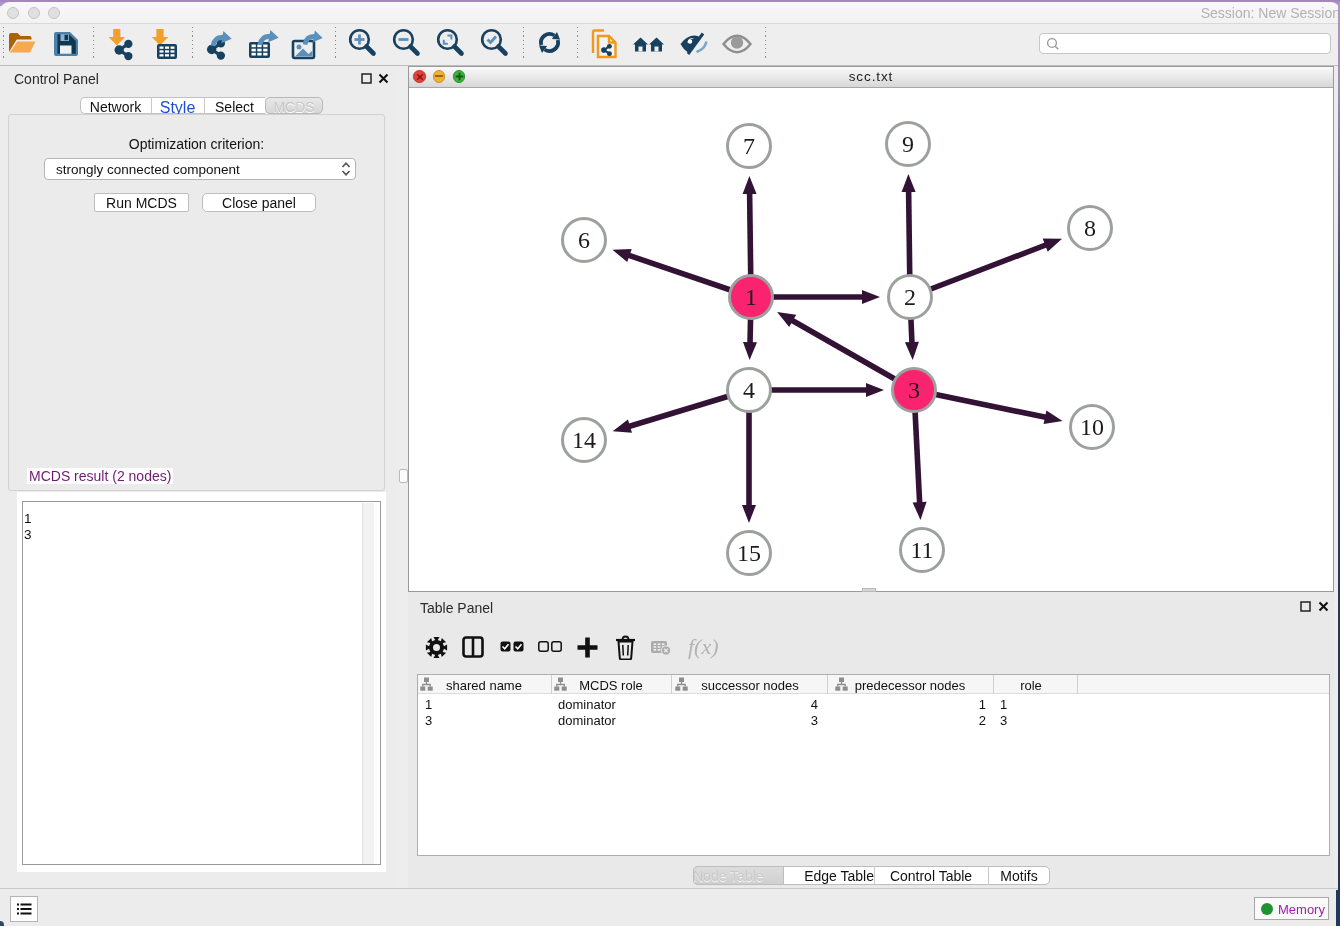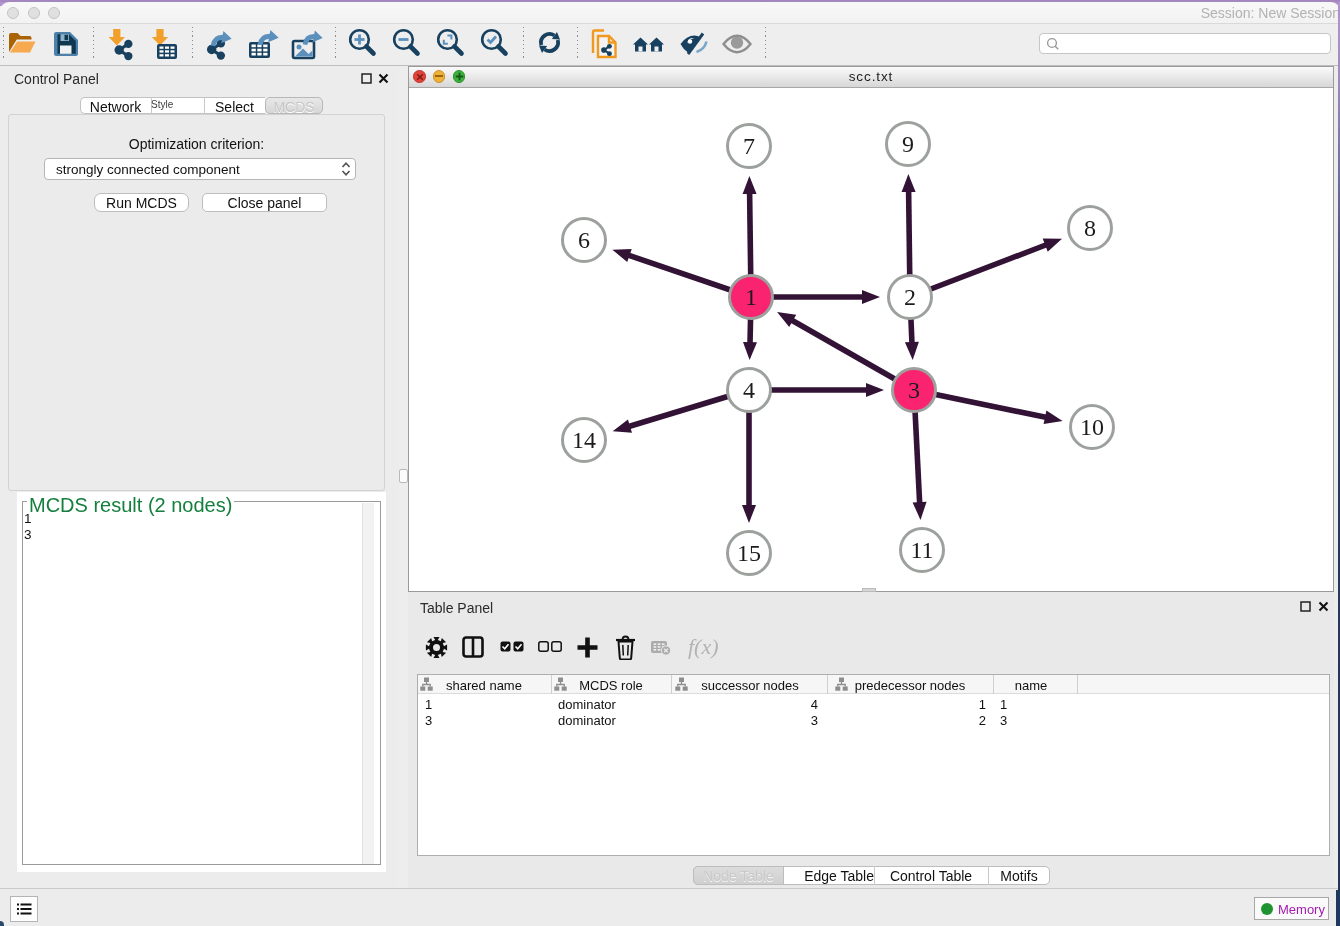--- a/index.html
+++ b/index.html
@@ -149,37 +149,37 @@
   </svg>
 <svg class="abs" style="left:378px;top:73px" width="11" height="11" viewBox="0 0 11 11">
     <path d="M1.5 1.5 L9.5 9.5 M9.5 1.5 L1.5 9.5" stroke="#111" stroke-width="2.1"></path>
   </svg>
 
 <div class="abs" style="left:80px;top:97px;width:185px;height:17px;background:#fff;border:1px solid #c2c2c2;border-right:none;border-radius:5px 0 0 5px"></div>
 <div class="abs" style="left:265px;top:97px;width:58px;height:17px;background:linear-gradient(#e8e8e8,#d6d6d6);border:1px solid #b8b8b8;border-radius:5px"></div>
 <div class="abs" style="left:151px;top:97px;width:1px;height:17px;background:#c9c9c9"></div>
 <div class="abs" style="left:204px;top:97px;width:1px;height:17px;background:#c9c9c9"></div>
 <div class="abs" style="left:80px;top:99px;width:71px;text-align:center;font-size:14px;color:#111">Network</div>
-<div class="abs" style="left:151px;top:99px;width:53px;font-size:10px;color:#404040">Style</div>
+<div class="abs" style="left:151px;top:99px;width:53px;text-align:center;font-size:16px;color:#1d4ed8">Style</div>
 <div class="abs" style="left:204px;top:99px;width:61px;text-align:center;font-size:14px;color:#111">Select</div>
 <div class="abs" style="left:265px;top:99px;width:58px;text-align:center;font-size:14px;color:#c6c6c6;text-shadow:0 1px 0 #fff">MCDS</div>
 
 <div class="abs" style="left:8px;top:114px;width:377px;height:377px;background:#ebebeb;border:1px solid #d2d2d2;border-radius:3px"></div>
 <div class="abs" style="left:8px;top:136px;width:377px;text-align:center;font-size:14px;color:#111">Optimization criterion:</div>
 <div class="abs" style="left:44px;top:158px;width:312px;height:22px;background:#fff;border:1px solid #b6b6b6;border-radius:4px"></div>
 <div class="abs" style="left:56px;top:162px;font-size:13.5px;color:#111">strongly connected component</div>
 <svg class="abs" style="left:340px;top:161px" width="12" height="16" viewBox="0 0 12 16">
     <path d="M2.5 6 L6 2.2 L9.5 6 M2.5 10 L6 13.8 L9.5 10" fill="none" stroke="#555" stroke-width="1.7"></path>
   </svg>
-<div class="abs" style="left:94px;top:193px;width:95px;height:19px;background:#fff;border:1px solid #bdbdbd;border-radius:7px;text-align:center;font-size:14px;color:#111;line-height:18px">Run MCDS</div>
-<div class="abs" style="left:202px;top:193px;width:125px;height:19px;background:#fff;border:1px solid #bdbdbd;border-radius:5px;text-align:center;font-size:14px;color:#111;line-height:18px">Close panel</div>
+<div class="abs" style="left:94px;top:193px;width:95px;height:19px;background:#fff;border:1px solid #bdbdbd;border-radius:2px;text-align:center;font-size:14px;color:#111;line-height:18px">Run MCDS</div>
+<div class="abs" style="left:202px;top:193px;width:114px;height:19px;background:#fff;border:1px solid #bdbdbd;border-radius:5px;text-align:center;font-size:14px;color:#111;line-height:18px">Close panel</div>
 
 <div class="abs" style="left:17px;top:492px;width:369px;height:380px;background:#fff"></div>
 <div class="abs" style="left:22px;top:501px;width:359px;height:364px;border:1px solid #9b9b9b"></div>
-<div class="abs" style="left:27px;top:494px;background:#fff;padding:0 2px;font-size:20px;color:#15803d">MCDS result (2 nodes)</div>
+<div class="abs" style="left:27px;top:468px;background:#fff;padding:0 2px;font-size:14px;color:#701a75">MCDS result (2 nodes)</div>
 <div class="abs" style="left:362px;top:503px;width:12px;height:361px;background:#f2f2f2;border-left:1px solid #e2e2e2"></div>
 <div class="abs" style="left:24px;top:511px;font-size:13.5px;color:#111;line-height:16px">1<br>3</div>
 
 <div class="abs" style="left:398px;top:66px;width:11px;height:822px;background:#ededed"></div>
 <div class="abs" style="left:399px;top:469px;width:9px;height:14px;background:#fcfcfc;border:1px solid #b9b9b9;border-radius:2px"></div>
 
 <div class="abs" style="left:408px;top:66px;width:926px;height:526px;background:#fff;border:1px solid #9a9a9a"></div>
 <div class="abs" style="left:409px;top:67px;width:924px;height:21px;background:linear-gradient(#fafafa,#d7d7d7);border-bottom:1px solid #a8a8a8"></div>
 <div class="abs" style="left:409px;top:69px;width:924px;text-align:center;font-size:13.5px;color:#1c1c1c;letter-spacing:0.9px">scc.txt</div>
 <div class="abs" style="left:413px;top:70px;width:12.5px;height:12.5px;border-radius:50%;background:#e3423b;border:1px solid #b93a32"></div>
@@ -331,37 +331,37 @@
     <rect x="4" y="0.5" width="5" height="4.5" fill="#8e8e8e"></rect>
     <path d="M6.5 5 V7.5 M2.75 9.5 V7.5 H10.25 V9.5" fill="none" stroke="#8e8e8e" stroke-width="1.3"></path>
     <rect x="0.3" y="9.5" width="5" height="4.2" fill="#8e8e8e"></rect>
     <rect x="7.7" y="9.5" width="5" height="4.2" fill="#8e8e8e"></rect>
   </svg>
 <div class="abs" style="left:551px;top:678px;width:0;height:0"></div>
 <div class="abs" style="left:428px;top:678px;width:112px;text-align:center;font-size:13px;color:#111">shared name</div>
 <div class="abs" style="left:566px;top:678px;width:90px;text-align:center;font-size:13px;color:#111">MCDS role</div>
 <div class="abs" style="left:690px;top:678px;width:120px;text-align:center;font-size:13px;color:#111">successor nodes</div>
 <div class="abs" style="left:845px;top:678px;width:130px;text-align:center;font-size:13px;color:#111">predecessor nodes</div>
-<div class="abs" style="left:989px;top:678px;width:84px;text-align:center;font-size:13px;color:#111">name</div>
+<div class="abs" style="left:989px;top:678px;width:84px;text-align:center;font-size:13px;color:#111">role</div>
 <div class="abs" style="left:425px;top:697px;font-size:13px;color:#111">1</div>
 <div class="abs" style="left:558px;top:697px;font-size:13px;color:#111">dominator</div>
 <div class="abs" style="left:740px;top:697px;width:78px;text-align:right;font-size:13px;color:#111">4</div>
 <div class="abs" style="left:900px;top:697px;width:86px;text-align:right;font-size:13px;color:#111">1</div>
 <div class="abs" style="left:1000px;top:697px;font-size:13px;color:#111">1</div>
 <div class="abs" style="left:425px;top:713px;font-size:13px;color:#111">3</div>
 <div class="abs" style="left:558px;top:713px;font-size:13px;color:#111">dominator</div>
 <div class="abs" style="left:740px;top:713px;width:78px;text-align:right;font-size:13px;color:#111">3</div>
 <div class="abs" style="left:900px;top:713px;width:86px;text-align:right;font-size:13px;color:#111">2</div>
 <div class="abs" style="left:1000px;top:713px;font-size:13px;color:#111">3</div>
 
 <div class="abs" style="left:693px;top:866px;width:357px;height:19px;background:#fff;border:1px solid #bdbdbd;border-radius:5px"></div>
 <div class="abs" style="left:693px;top:866px;width:91px;height:19px;background:linear-gradient(#dcdcdc,#d0d0d0);border:1px solid #bdbdbd;border-radius:5px 0 0 5px"></div>
 <div class="abs" style="left:874px;top:866px;width:1px;height:19px;background:#c9c9c9"></div>
 <div class="abs" style="left:988px;top:866px;width:1px;height:19px;background:#c9c9c9"></div>
-<div class="abs" style="left:693px;top:868px;width:91px;text-align:center;font-size:14px;color:#c9c9c9;text-shadow:0 1px 0 #f5f5f5">Node Table</div>
+<div class="abs" style="left:693px;top:868px;width:91px;text-align:left;font-size:14px;color:#c9c9c9;text-shadow:0 1px 0 #f5f5f5">Node Table</div>
 <div class="abs" style="left:784px;top:868px;width:90px;text-align:right;font-size:14px;color:#111">Edge Table</div>
 <div class="abs" style="left:874px;top:868px;width:114px;text-align:center;font-size:14px;color:#111">Control Table</div>
 <div class="abs" style="left:988px;top:868px;width:62px;text-align:center;font-size:14px;color:#111">Motifs</div>
 
 <div class="abs" style="left:0;top:888px;width:1340px;height:38px;background:#ececec;border-top:1px solid #c9c9c9"></div>
 <div class="abs" style="left:10px;top:896px;width:28px;height:26px;background:#fdfdfd;border:1px solid #b5b5b5"></div>
 <svg class="abs" style="left:17px;top:903px" width="15" height="12" viewBox="0 0 15 12">
     <g fill="#111">
       <rect x="0" y="0.5" width="2" height="2"></rect>
       <rect x="0" y="5" width="2" height="2"></rect>

